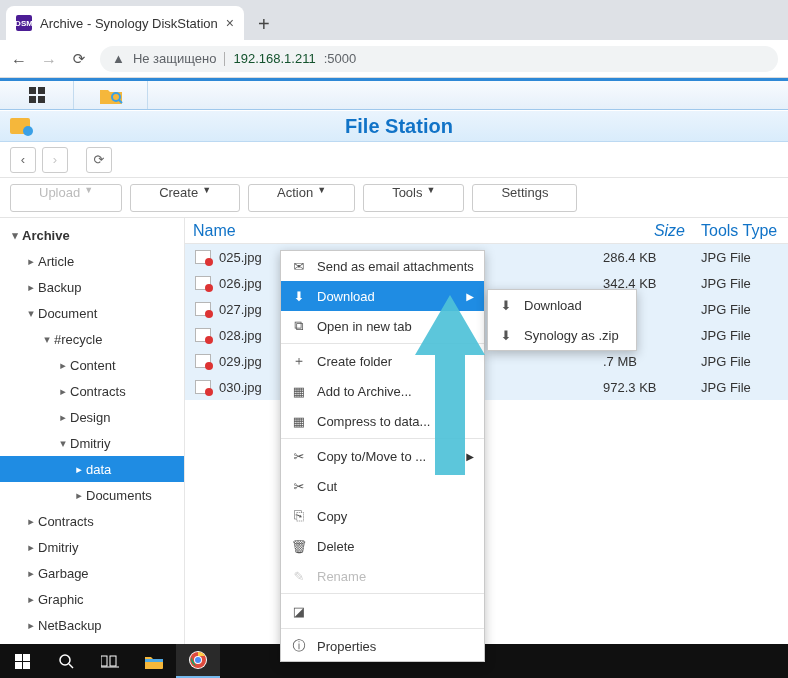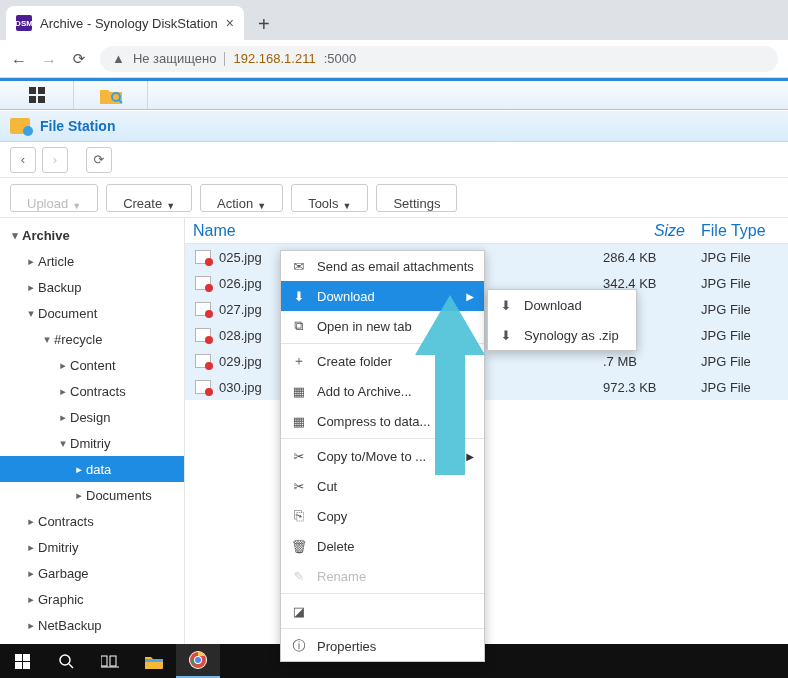--- a/index.html
+++ b/index.html
@@ -13,44 +13,44 @@
   .chrome-tab .x { color: #555; font-size: 14px; }
   .chrome-newtab { color: #444; font-size: 20px; padding: 0 14px 4px; }
 
   .chrome-addr { height: 38px; background: #fff; border-bottom: 1px solid #dcdcdc; display: flex; align-items: center; padding: 0 10px; gap: 12px; }
   .nav-arrow { color: #555; font-size: 16px; width: 18px; text-align: center; }
   .nav-arrow.dis { color: #b0b0b0; }
   .spin { color: #555; font-size: 15px; width: 18px; text-align: center; }
   .addr-box { flex: 1; height: 26px; background: #f1f3f4; border-radius: 13px; display: flex; align-items: center; padding: 0 12px; gap: 8px; color: #5f6368; }
   .addr-warn { font-size: 13px; }
   .addr-sep { width: 1px; height: 14px; background: #b0b0b0; }
-  .addr-host { color: #a16207; }
+  .addr-host { color: #14532d; }
 
   
   .syno-top { height: 32px; background: linear-gradient(#f8fbfe,#e6f0fa); border-top: 3px solid #2e88d6; border-bottom: 1px solid #9fc8ec; display: flex; }
   .syno-top .box { width: 74px; height: 100%; display: flex; align-items: center; justify-content: center; border-right: 1px solid #c3dbef; }
   .apps-icon { width: 16px; height: 16px; display: grid; grid-template: 1fr 1fr / 1fr 1fr; gap: 2px; }
   .apps-icon span { background: #333; }
   .folder-icon { width: 24px; height: 18px; }
 
   
   .fs-window { border-bottom: 1px solid #d5e6f6; }
   .fs-title { height: 32px; background: linear-gradient(#eaf4fd,#d9ecfb); border-top: 1px solid #fff; border-bottom: 1px solid #bcd9f2; display: flex; align-items: center; padding-left: 10px; }
   .fs-badge { width: 20px; height: 16px; background: #f5b73b; border-radius: 2px; position: relative; margin-right: 10px; }
   .fs-badge::after { content: ''; position: absolute; right: -3px; bottom: -2px; width: 10px; height: 10px; background: #3aa0e6; border-radius: 50%; }
-  .fs-title-text { flex: 1; color: #1173c7; font-weight: bold; font-size: 14px; margin-right: 30px; }
+  .fs-title-text { flex: 1; text-align: center; color: #1173c7; font-weight: bold; font-size: 20px; margin-right: 30px; }
 
   .fs-path { height: 36px; display: flex; align-items: center; padding: 0 10px; gap: 6px; border-bottom: 1px solid #e4e4e4; }
   .sqbtn { width: 26px; height: 26px; border: 1px solid #ccc; border-radius: 3px; display: flex; align-items: center; justify-content: center; color: #666; background: #fff; }
   .sqbtn.dis { color: #c7c7c7; }
   .crumb { margin-left: 8px; color: #333; }
   .crumb .sep { color: #888; margin: 0 6px; }
 
   .fs-toolbar { height: 40px; display: flex; align-items: center; padding: 0 10px; gap: 8px; border-bottom: 1px solid #e4e4e4; }
-  .tbtn { height: 28px; border: 1px solid #ccc; border-radius: 3px; background: #fff; padding: 0 16px; display: flex; align-items: flex-end; gap: 4px; color: #444; }
+  .tbtn { height: 28px; border: 1px solid #ccc; border-radius: 3px; background: #fff; padding: 0 28px; display: flex; align-items: flex-start; gap: 4px; color: #444; }
   .tbtn.dis { color: #bbb; }
   .caret { font-size: 9px; color: inherit; }
 
   .fs-body { display: flex; height: 430px; }
 
   
   .tree { width: 185px; border-right: 1px solid #e6e6e6; overflow: hidden; padding-top: 4px; }
   .tree-row { height: 26px; display: flex; align-items: center; color: #333; padding-right: 4px; }
   .tree-row.root { font-weight: bold; }
   .tree-row.sel { background: #1f8ce3; color: #fff; }
@@ -242,21 +242,21 @@
         </div>
         <div class="tree-row ind2">
           <span class="chev">▸</span>
           <span class="lbl">NetBackup</span>
         </div>
       </div>
     <div class="flist">
       <div class="fhead">
         <div class="col-name">Name</div>
         <div class="col-size">Size</div>
-        <div class="col-type">File Type</div>
+        <div class="col-type">Tools Type</div>
       </div>
       <div id="files">
           <div class="frow sel">
             <span class="ficon"></span>
             <span class="fname">025.jpg</span>
             <span class="fsize">286.4 KB</span>
             <span class="ftype">JPG File</span>
           </div>
           <div class="frow sel">
             <span class="ficon"></span>

